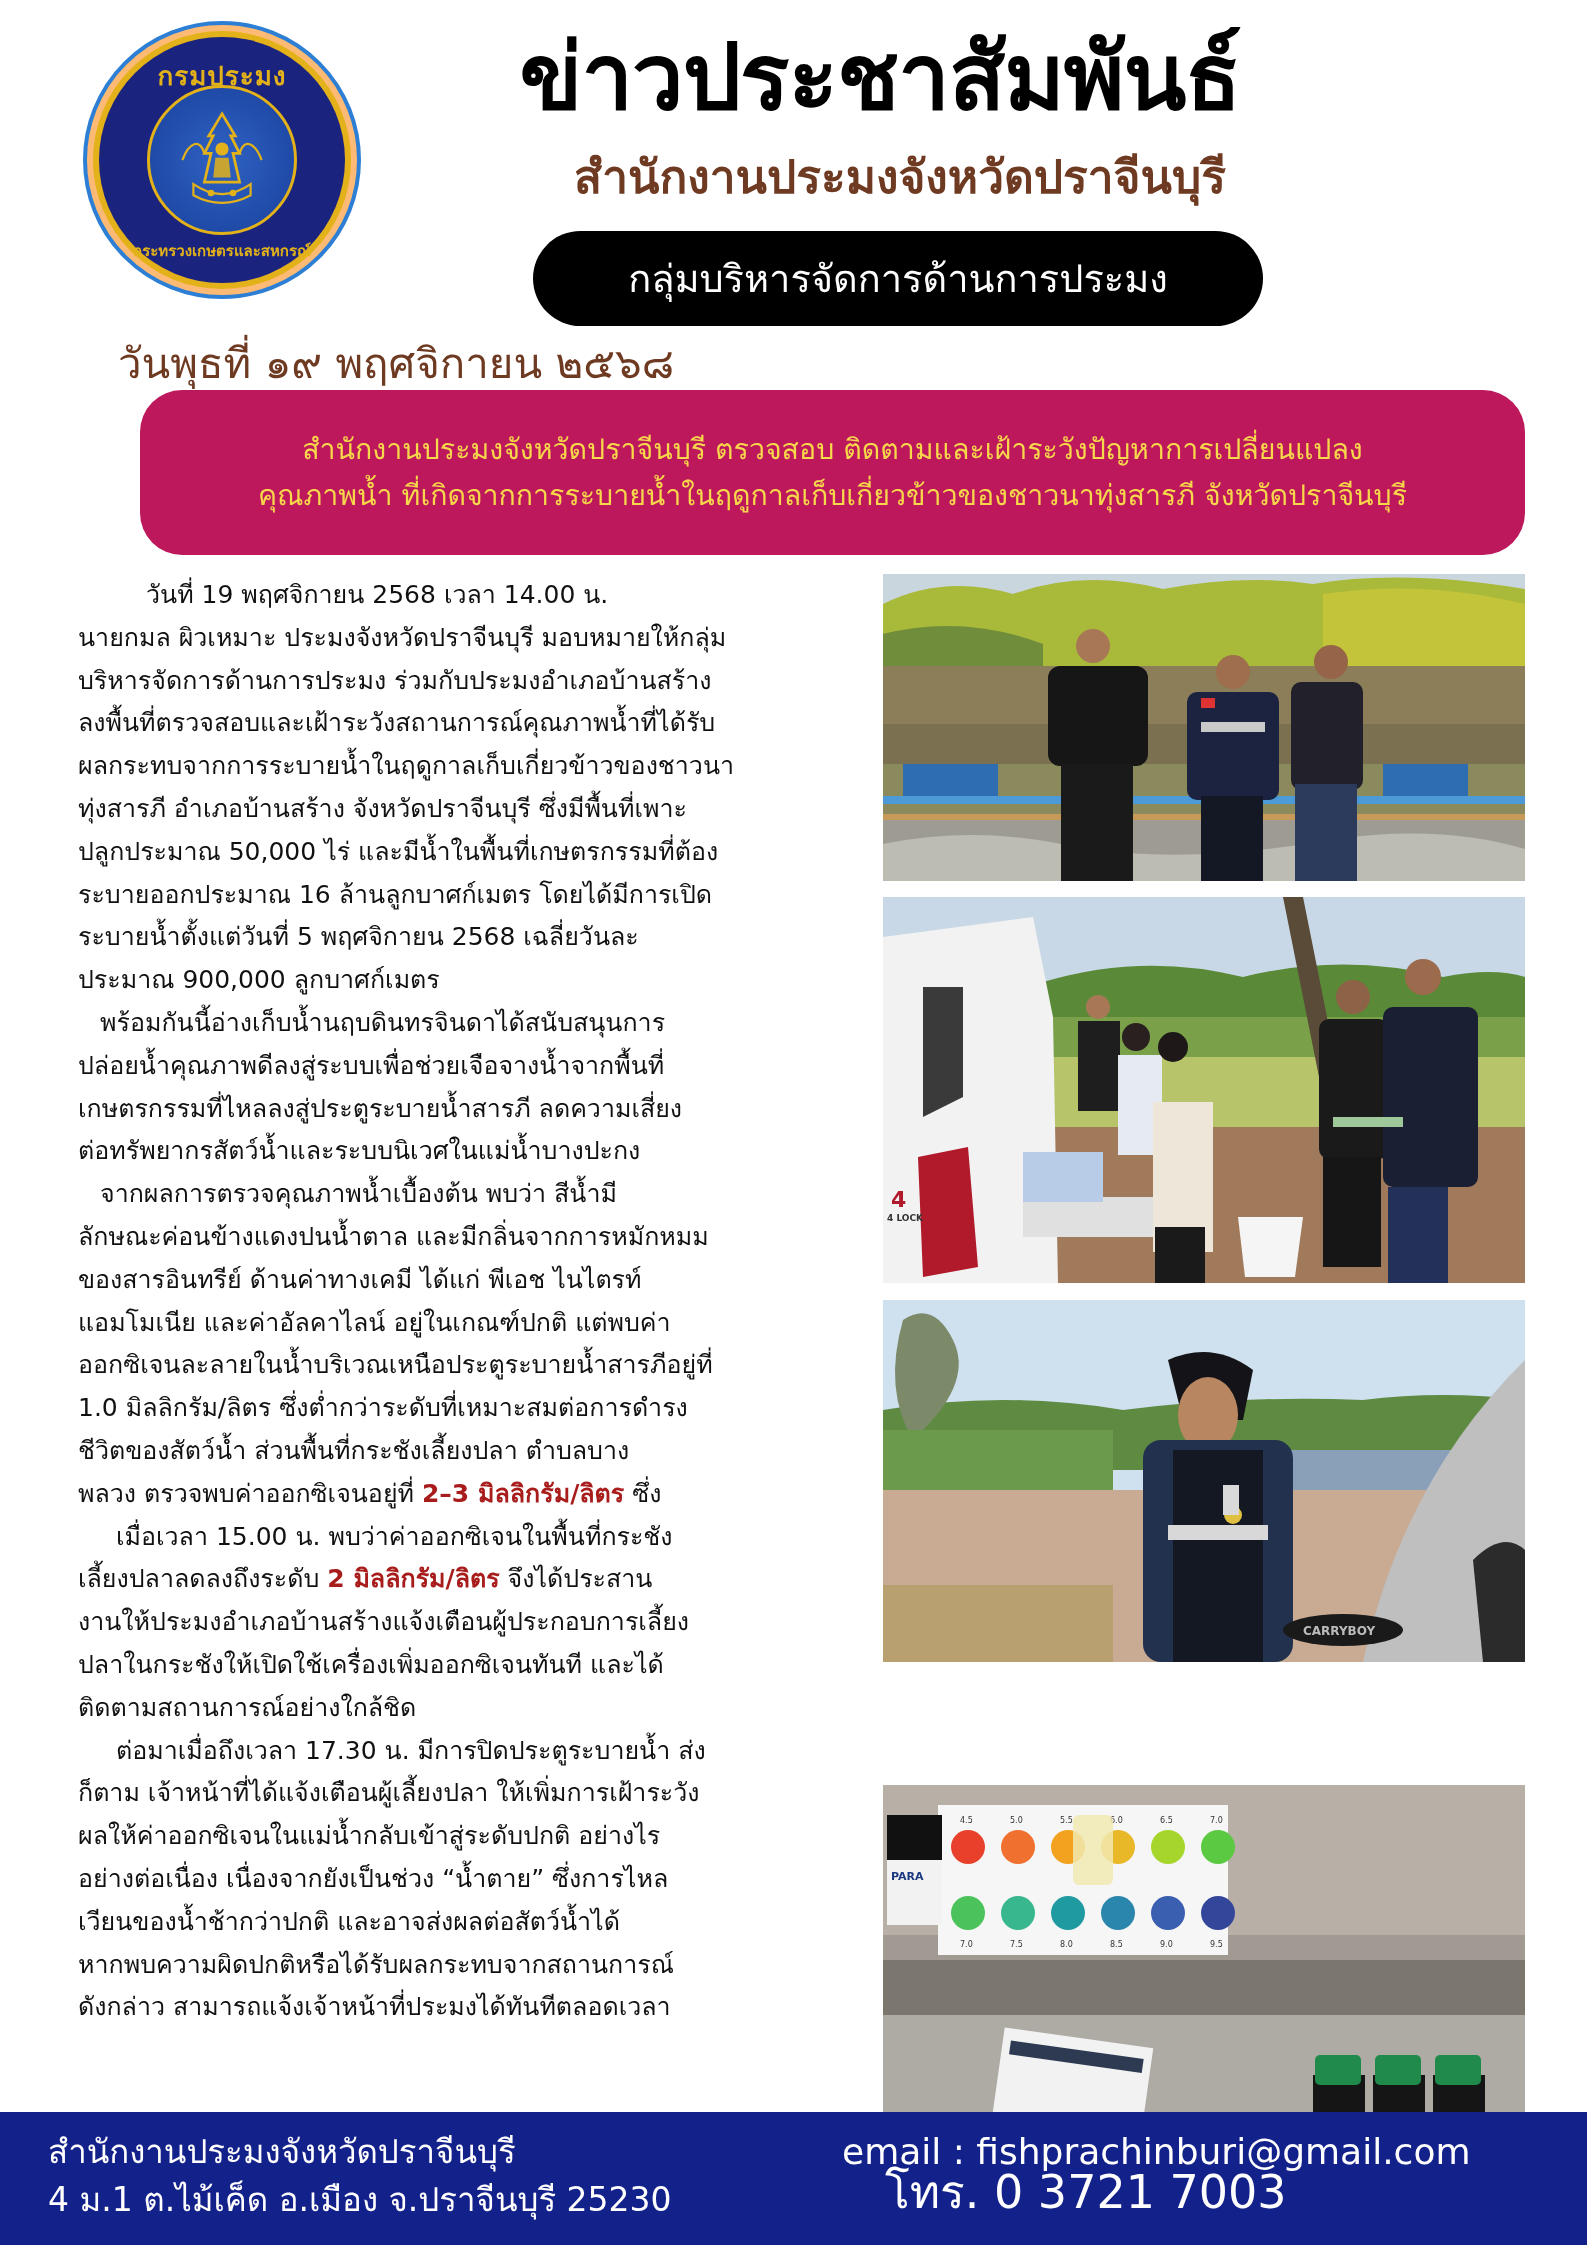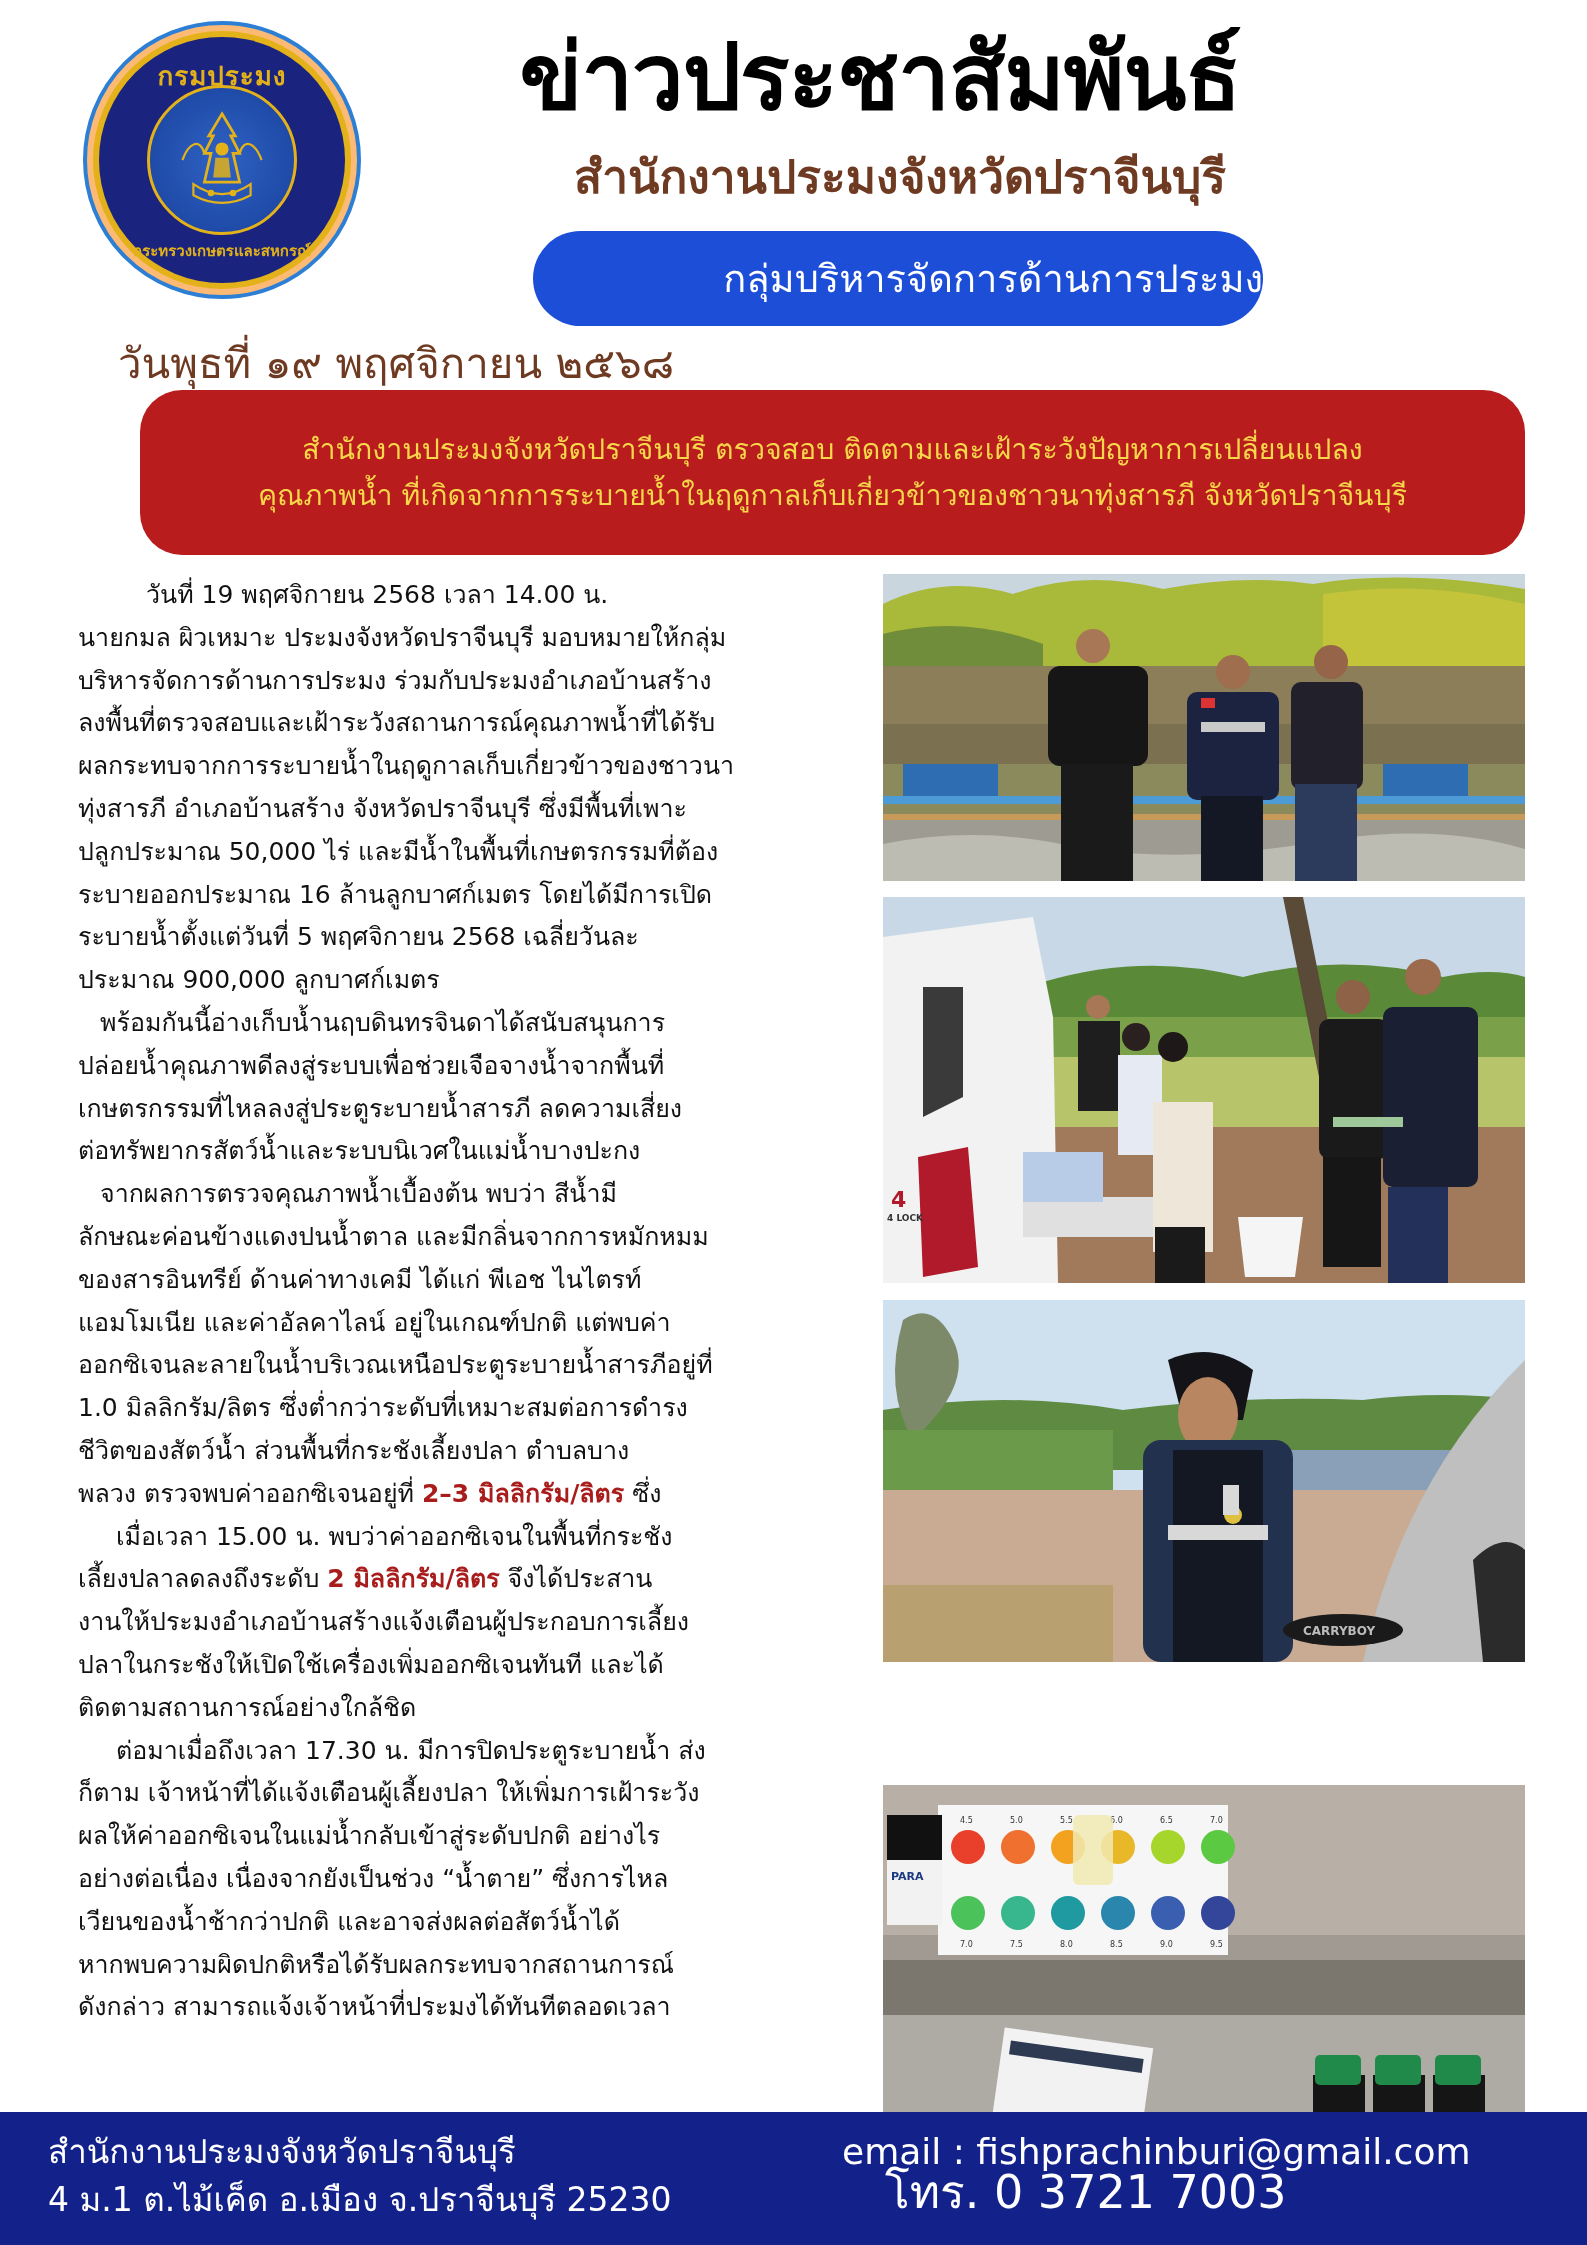--- a/index.html
+++ b/index.html
@@ -39,33 +39,33 @@
     font-size: 92px; font-weight: bold; color: #000; line-height: 1.05;
     font-family: "DejaVu Sans", sans-serif; letter-spacing: -1px;
   }
   .sub-title {
     position: absolute; left: 440px; top: 150px; width: 920px; text-align: center;
     font-size: 46px; font-weight: bold; color: #6f3a22; line-height: 1.2;
     font-family: "DejaVu Sans", sans-serif;
   }
   .group-pill {
     position: absolute; left: 533px; top: 231px; width: 730px; height: 95px;
-    background: #1d4ed8; border-radius: 48px;
-    display: flex; align-items: center; justify-content: flex-end;
+    background: #000000; border-radius: 48px;
+    display: flex; align-items: center; justify-content: center;
   }
   .group-pill span { color: #fff; font-size: 38px; font-family: "DejaVu Sans", sans-serif; }
   .date-line {
     position: absolute; left: 118px; top: 330px;
     font-size: 42px; color: #6f3a22; font-family: "DejaVu Sans", sans-serif;
   }
 
   
   .headline-box {
     position: absolute; left: 140px; top: 390px; width: 1385px; height: 165px;
-    background: #b91c1c; border-radius: 42px;
+    background: #be185d; border-radius: 42px;
     display: flex; flex-direction: column; align-items: center; justify-content: center;
   }
   .headline-box div {
     color: #f7d84a; font-size: 28.5px; line-height: 1.6; text-align: center;
     font-family: "DejaVu Sans", sans-serif; white-space: nowrap;
   }
 
   
   .article {
     position: absolute; left: 78px; top: 574px; width: 775px;

